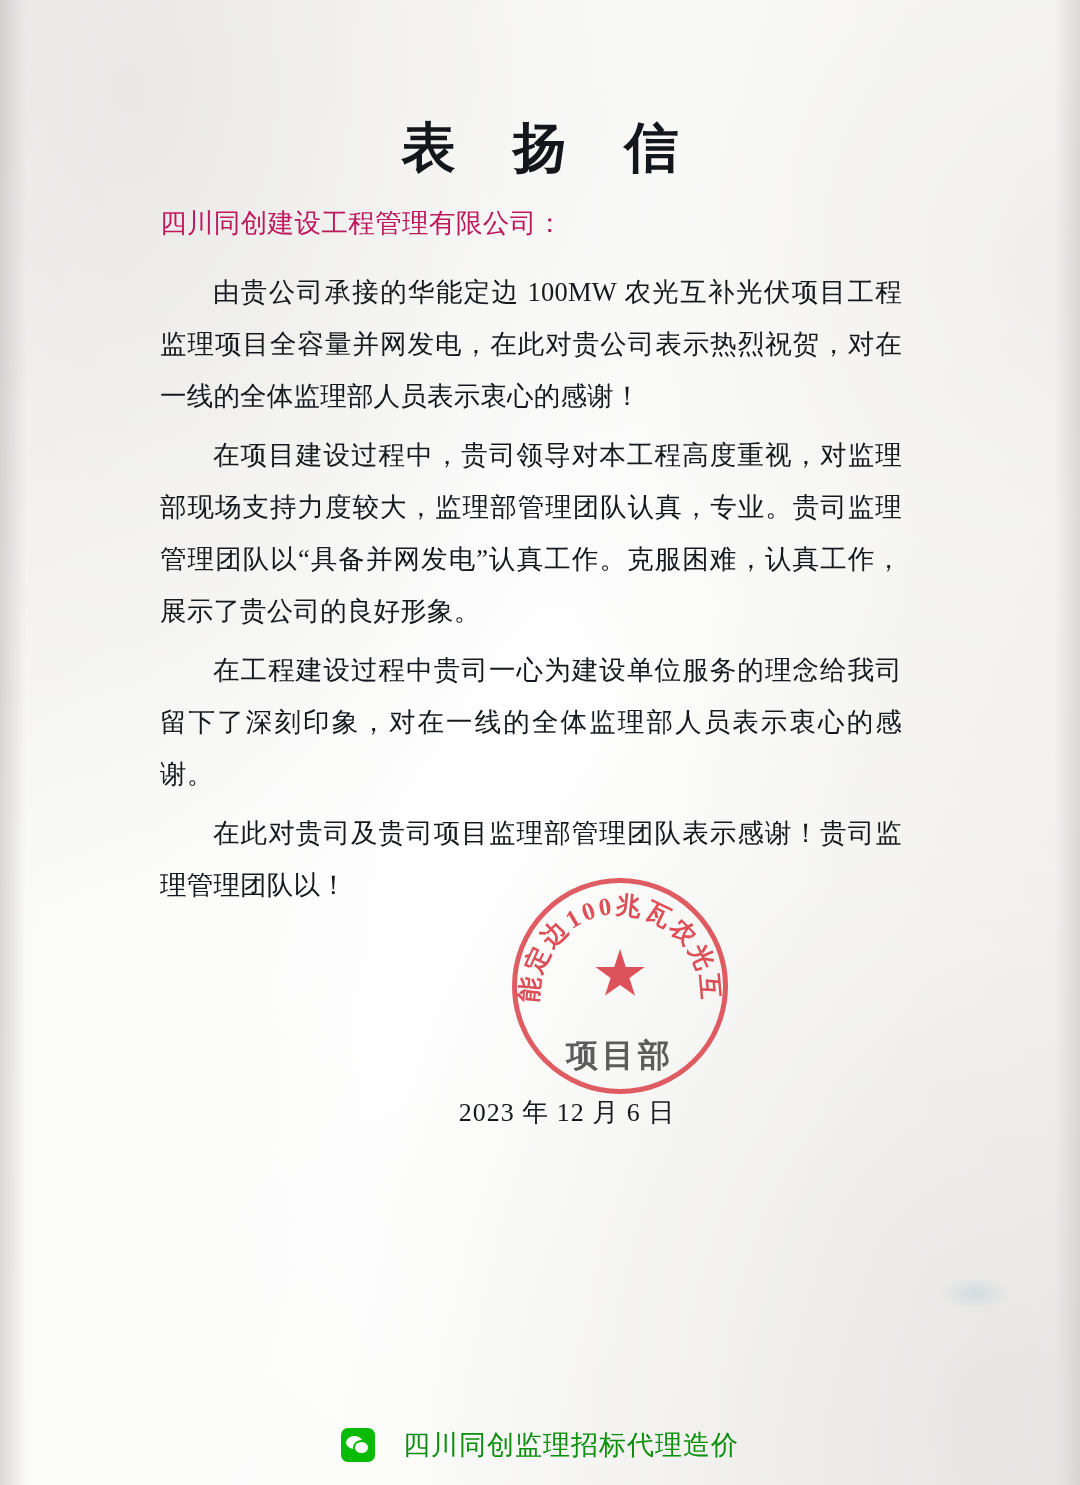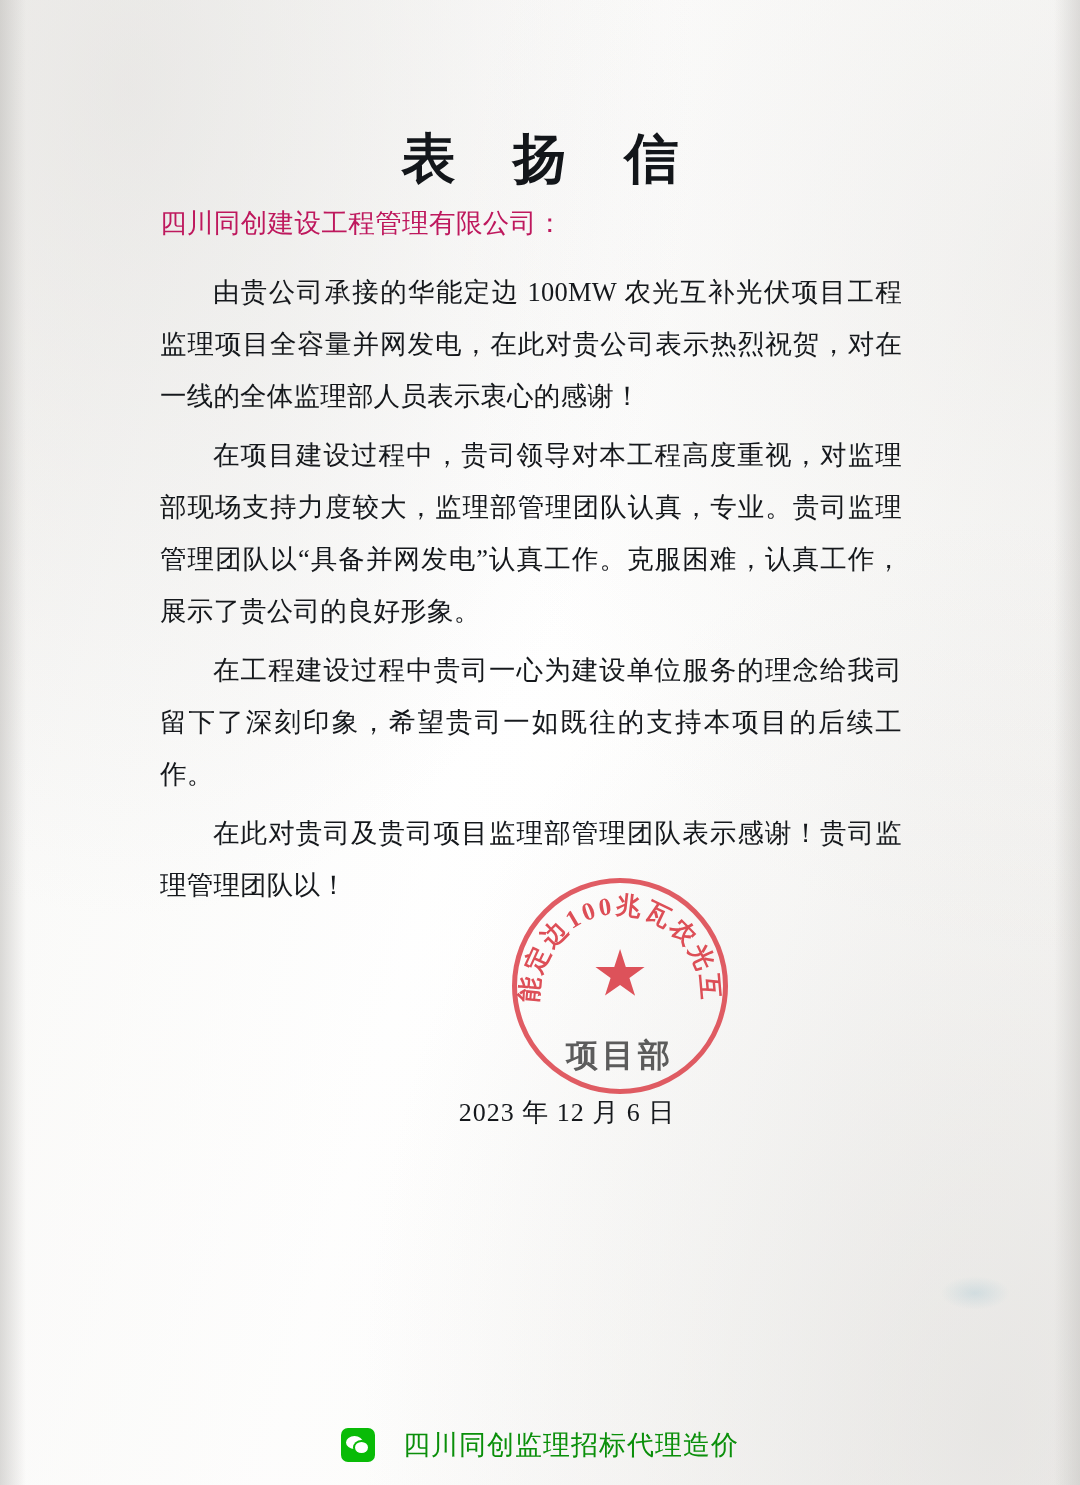--- a/index.html
+++ b/index.html
@@ -56,21 +56,20 @@
     top: 112px;
     left: 0;
     width: 1080px;
     text-align: center;
     font-size: 54px;
     font-weight: 700;
     letter-spacing: 22px;
     text-indent: 22px;
     color: #13161a;
     font-family: "Liberation Serif", "DejaVu Serif", serif;
-    margin-top: 11px;
   }
 
   .salutation {
     position: absolute;
     top: 205px;
     left: 160px;
     font-size: 26.5px;
     color: #be185d;
     letter-spacing: 0.4px;
   }
@@ -231,21 +230,21 @@
 
 <div class="doc">
 
   <div class="title">表 扬 信</div>
 
   <div class="salutation">四川同创建设工程管理有限公司：</div>
 
   <div class="body-text">
     <p>由贵公司承接的华能定边 100MW 农光互补光伏项目工程监理项目全容量并网发电，在此对贵公司表示热烈祝贺，对在一线的全体监理部人员表示衷心的感谢！</p>
     <p>在项目建设过程中，贵司领导对本工程高度重视，对监理部现场支持力度较大，监理部管理团队认真，专业。贵司监理管理团队以“具备并网发电”认真工作。克服困难，认真工作，展示了贵公司的良好形象。</p>
-    <p>在工程建设过程中贵司一心为建设单位服务的理念给我司留下了深刻印象，希望贵司一如既往的支持本项目的后续工作。</p>
+    <p>在工程建设过程中贵司一心为建设单位服务的理念给我司留下了深刻印象，对在一线的全体监理部人员表示衷心的感谢。</p>
     <p>在此对贵司及贵司项目监理部管理团队表示感谢！贵司监理管理团队以！</p>
   </div>
 
   <div class="seal">
     <div class="ring"></div>
     <svg viewBox="0 0 216 216">
       <defs>
         <path id="sealArc" d="M 26,118 A 82,82 0 1 1 190,118" fill="none"></path>
       </defs>
       <text font-size="25" letter-spacing="3">

